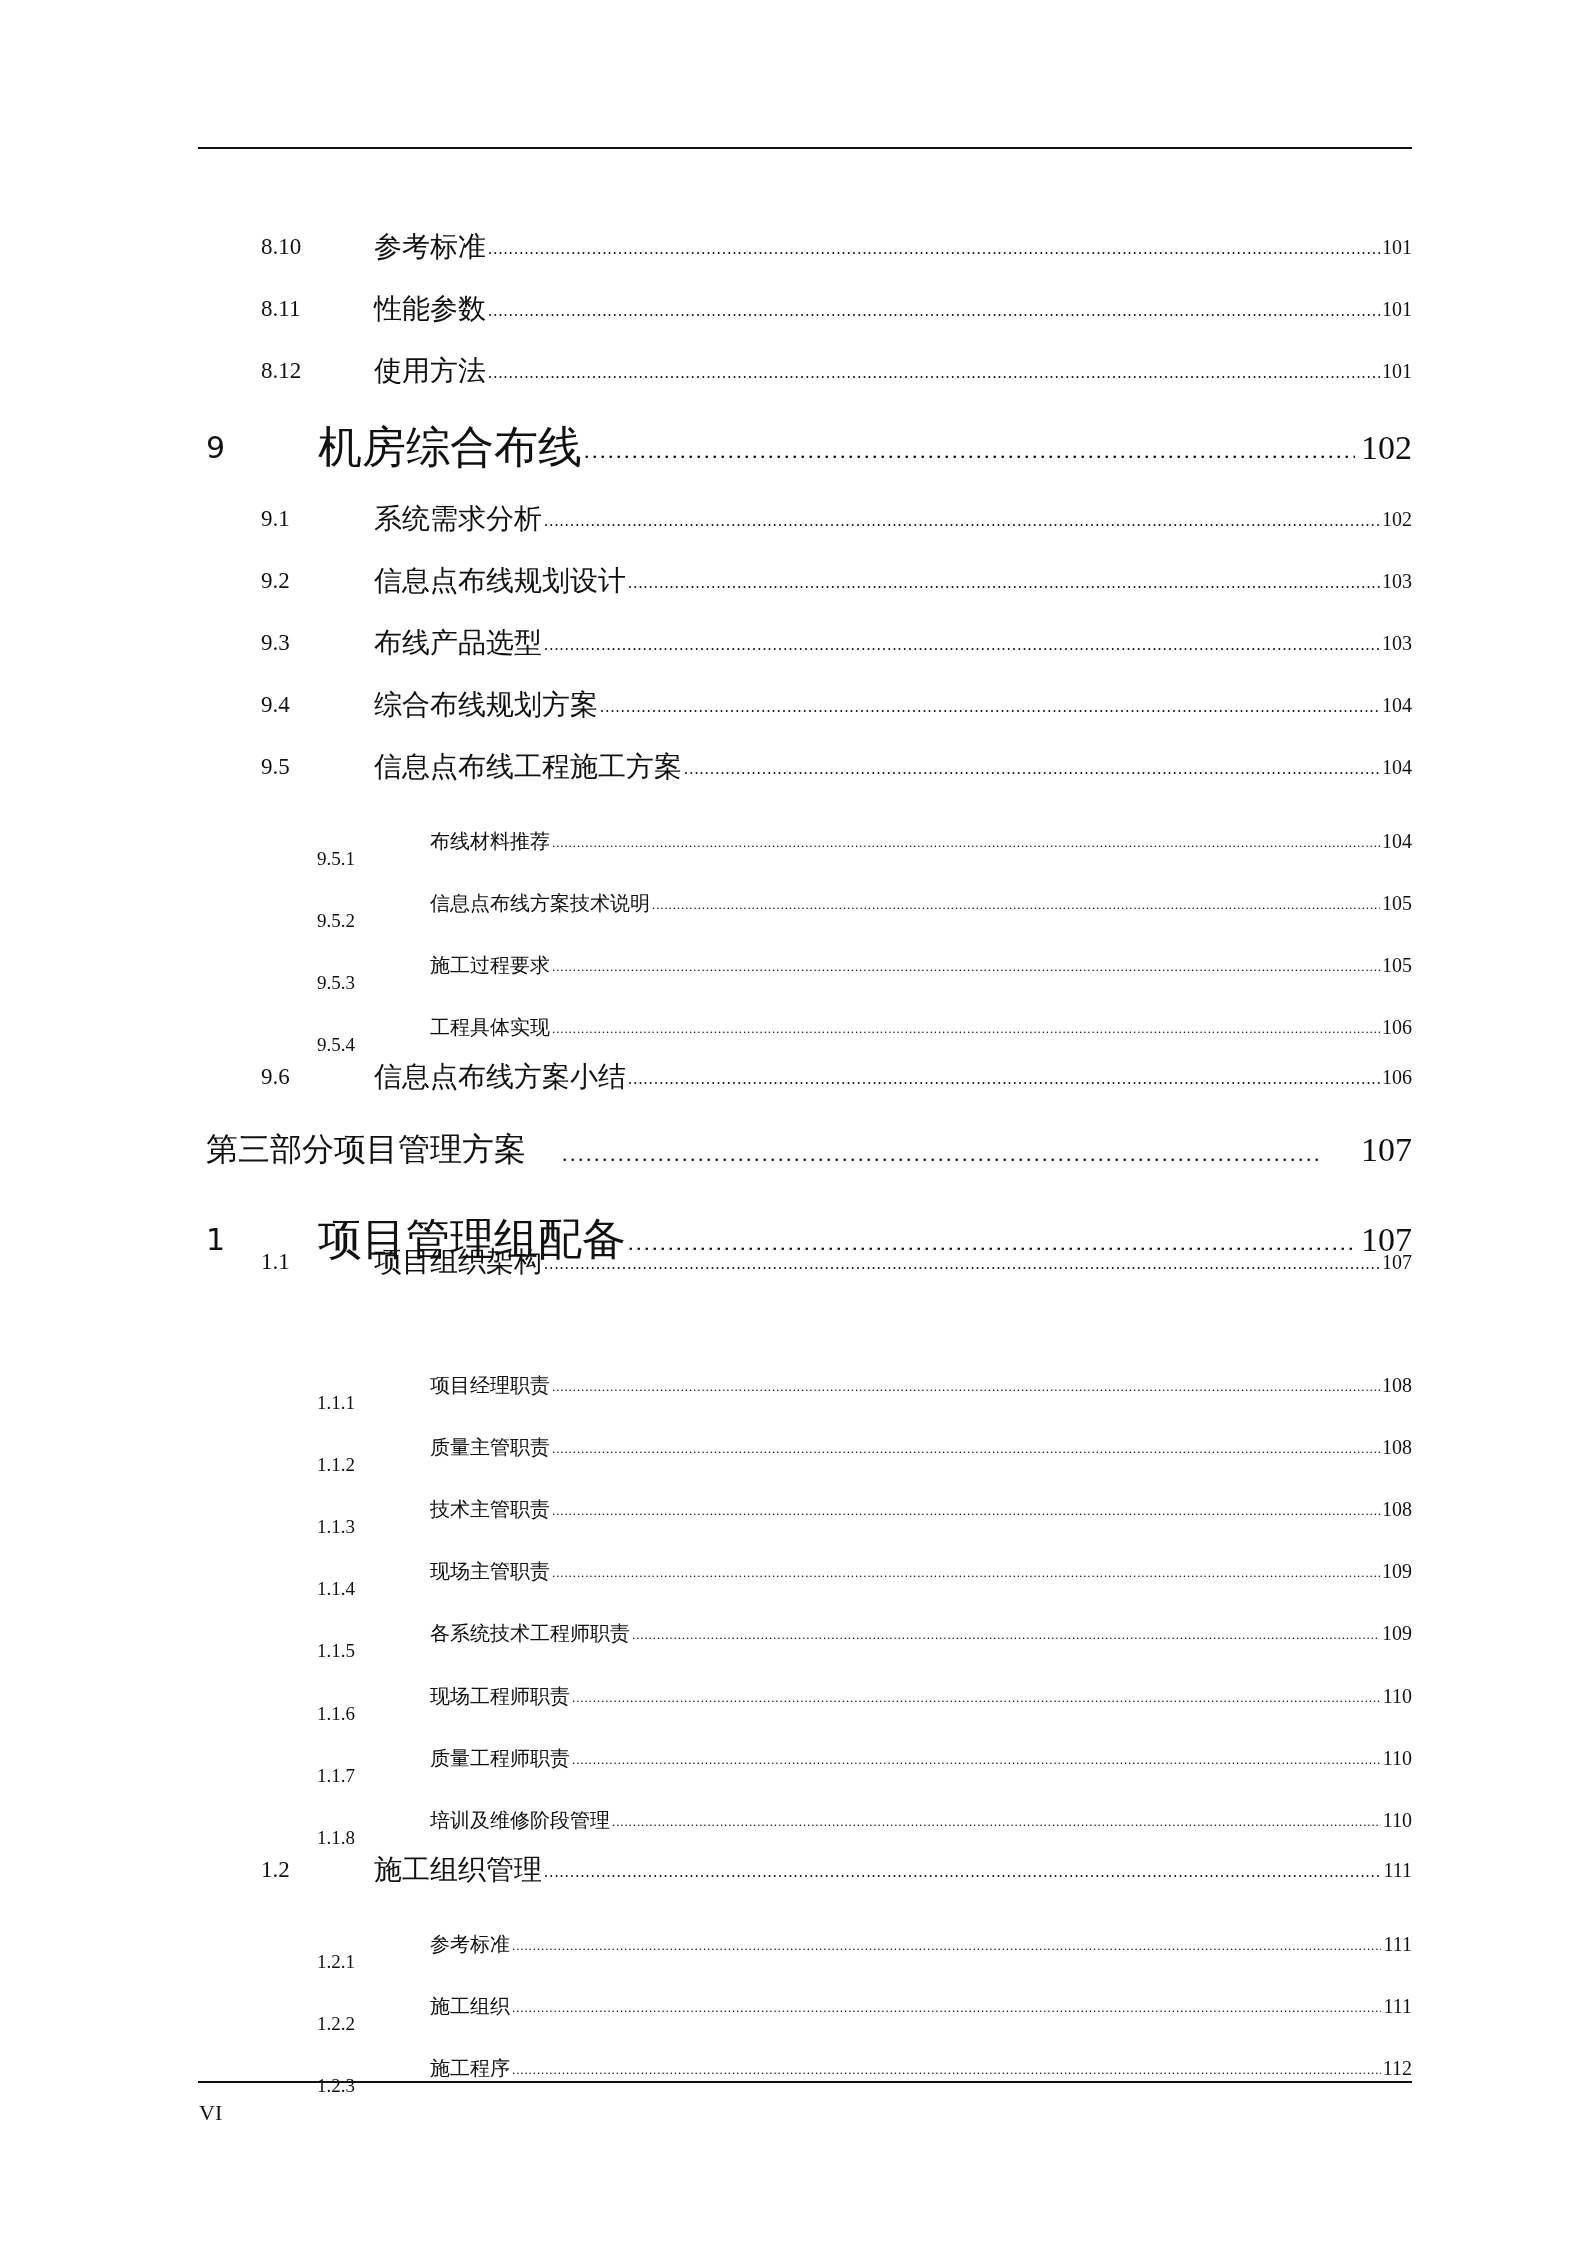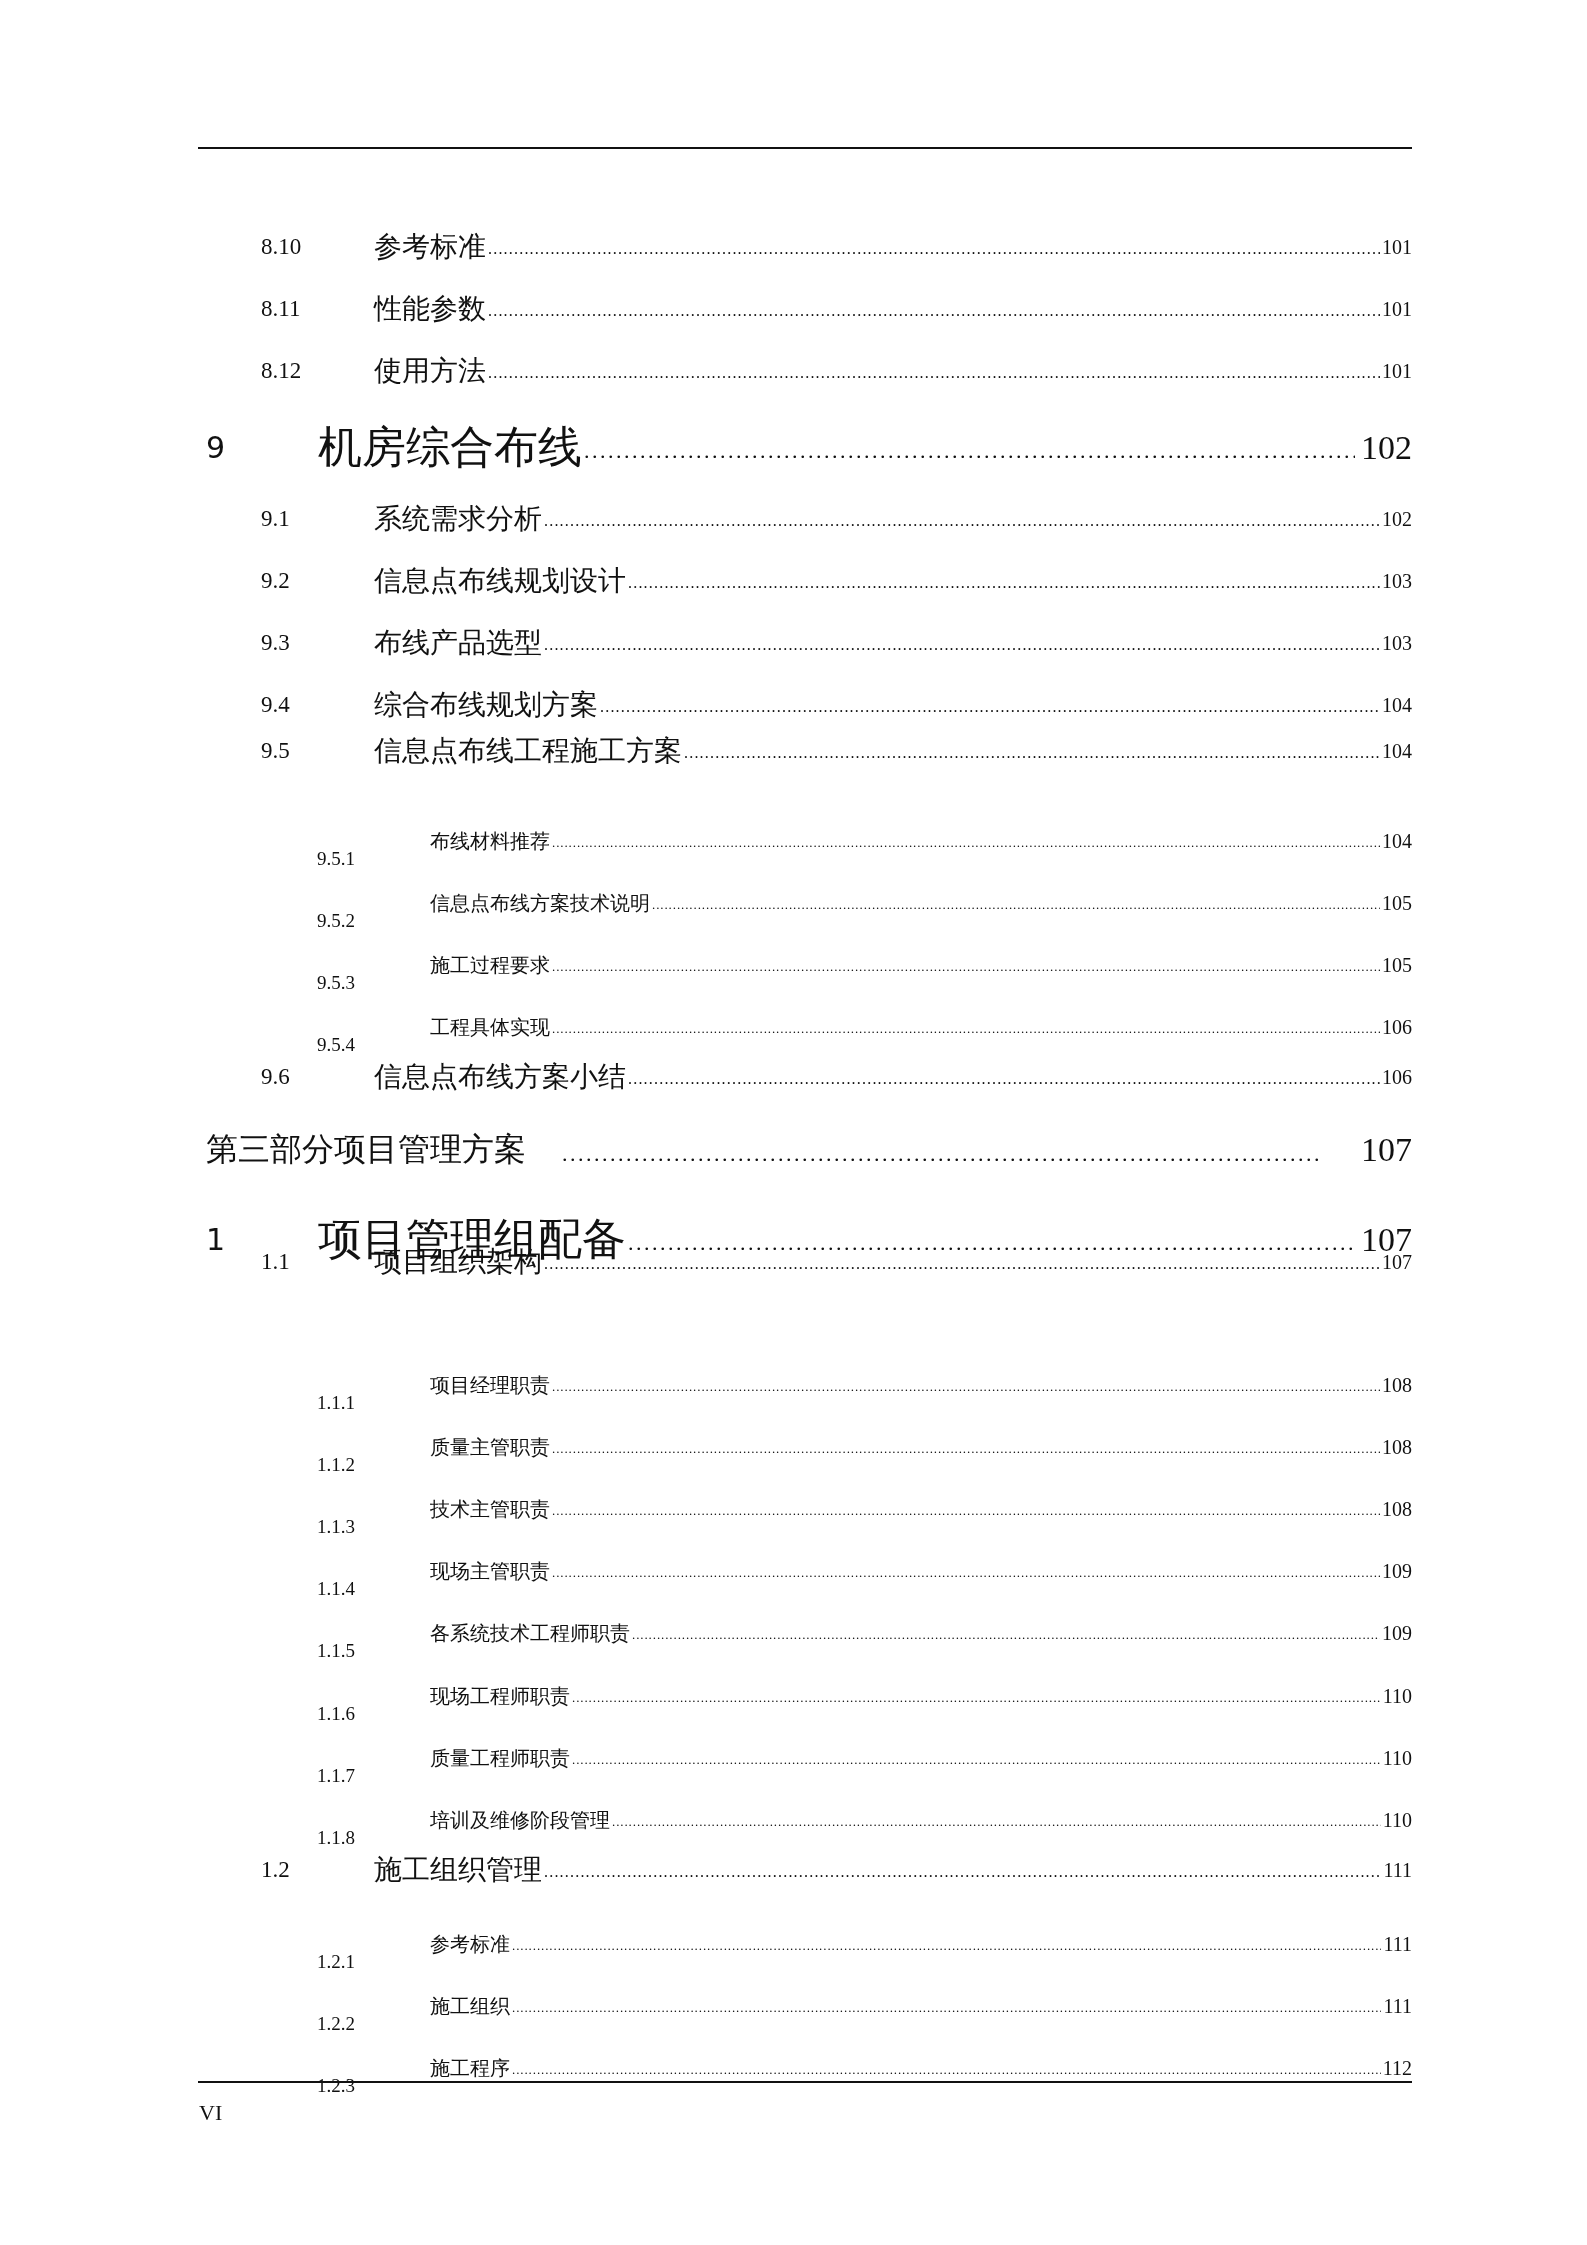--- a/index.html
+++ b/index.html
@@ -103,21 +103,21 @@
       <span class="page-no">103</span>
     </div>
 
     <div class="entry lv2" style="top:686px">
       <span class="num">9.4</span>
       <span class="title">综合布线规划方案</span>
       <span class="leader"></span>
       <span class="page-no">104</span>
     </div>
 
-    <div class="entry lv2" style="top:732px">
+    <div class="entry lv2" style="top:748px">
       <span class="num">9.5</span>
       <span class="title">信息点布线工程施工方案</span>
       <span class="leader"></span>
       <span class="page-no">104</span>
     </div>
 
     <div class="entry lv3" style="top:812px">
       <span class="num">9.5.1</span>
       <span class="title">布线材料推荐</span>
       <span class="leader"></span>

